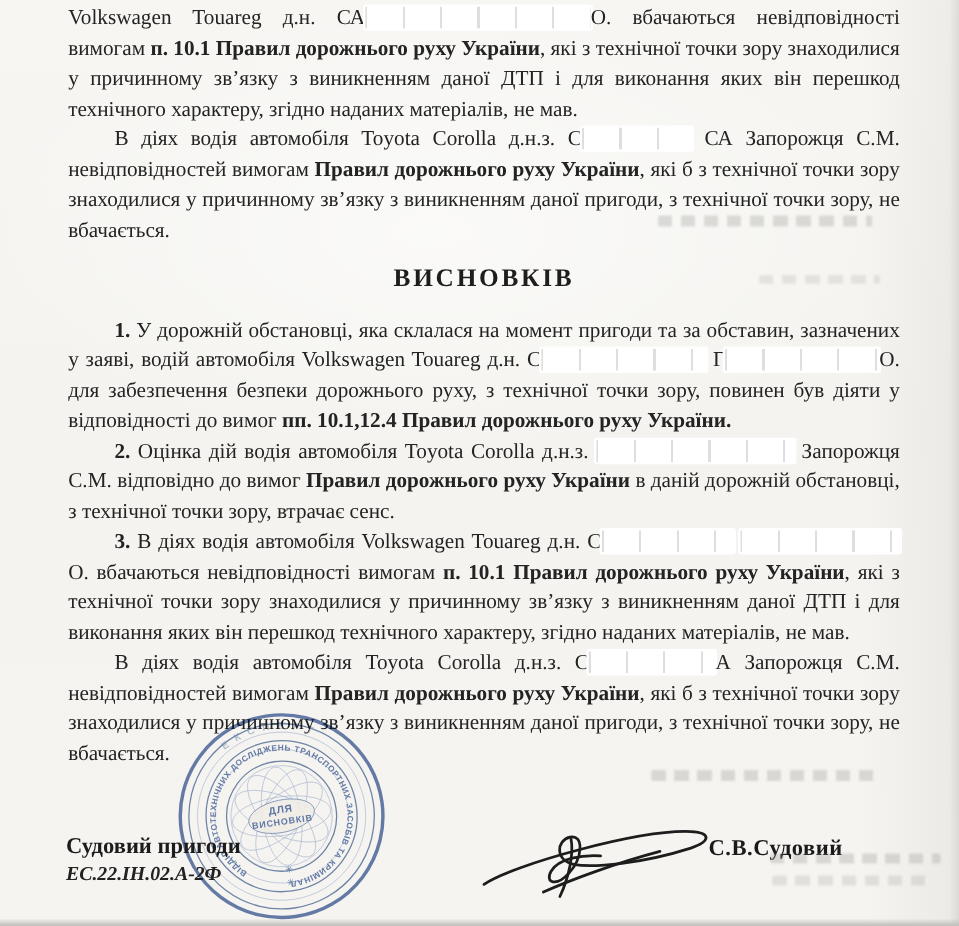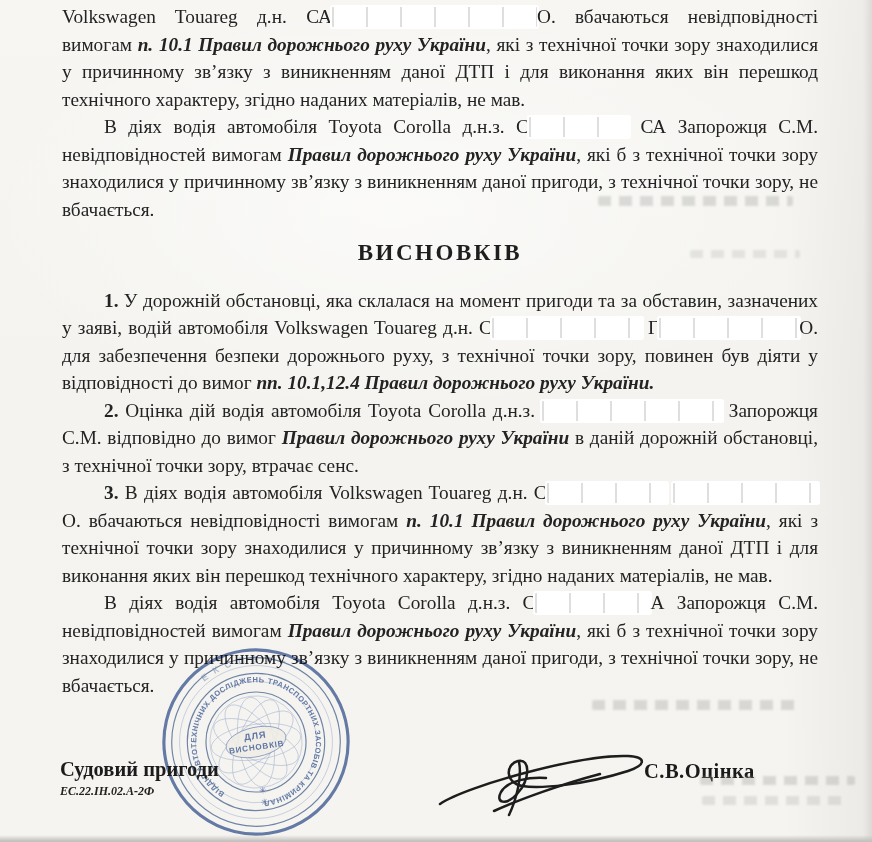--- a/index.html
+++ b/index.html
@@ -10,33 +10,33 @@
       linear-gradient(90deg, rgba(0,0,0,0) 90%, rgba(60,60,55,.05) 99%),
       linear-gradient(180deg,#f7f6f3 0%,#f4f3ef 45%,#f5f4f0 100%);
     font-family:"Liberation Serif", serif;
     color:#232323;
   }
   .doc-body{position:absolute;left:62px;top:3px;width:756px;font-size:19.3px;line-height:27.5px;}
   .para{text-align:justify;margin:0;}
   .para.indent{text-indent:42px;}
   .seg-n{}
   .seg-b{font-weight:bold;}
-  .seg-bi{font-weight:bold;font-style:italic;}
+  .seg-bi{font-weight:bold;}
   .redact{
     display:inline-block;height:20px;vertical-align:-4px;background:#ffffff;
     background-image:repeating-linear-gradient(90deg, rgba(125,125,125,.25) 0 2px, rgba(255,255,255,0) 2px 34px);
     border-radius:1px;box-shadow:0 0 0 2px #ffffff;
   }
   .heading{
     text-align:center;font-weight:bold;font-size:23px;letter-spacing:2.5px;
     margin:16px 0 20px;text-indent:0;color:#1e1e1e;
   }
   .footer-left{position:absolute;left:60px;top:758px;}
   .expert-title{font-weight:bold;font-size:20.5px;color:#1c1c1c;}
-  .expert-code{font-weight:bold;font-style:italic;font-size:12px;margin-top:3px;color:#222;}
+  .expert-code{font-weight:bold;font-style:italic;font-size:18px;margin-top:3px;color:#222;}
   .expert-name{position:absolute;left:644px;top:760px;font-weight:bold;font-size:20.5px;letter-spacing:.5px;color:#1a1a1a;}
   .signature{position:absolute;left:432px;top:736px;width:235px;height:92px;}
   .sig-path{fill:none;stroke:#1d1d1d;stroke-width:2.5;stroke-linecap:round;stroke-linejoin:round;}
   .stamp{position:absolute;left:158px;top:644px;width:196px;height:196px;opacity:.82;mix-blend-mode:multiply;transform:rotate(-8deg);}
   .c-thick{fill:none;stroke:#46639f;stroke-width:3.2;}
   .c-thin{fill:none;stroke:#54709e;stroke-width:1.2;}
   .guil{fill:none;stroke:#8aa0cd;stroke-width:.8;opacity:.6;}
   .ring-inner{font-family:"Liberation Sans",sans-serif;font-weight:bold;font-size:7.7px;letter-spacing:.55px;fill:#46639f;}
   .ring-outer{font-family:"Liberation Sans",sans-serif;font-weight:bold;font-size:9.5px;letter-spacing:7px;fill:#5a76ae;opacity:.5;}
   .centerOval{fill:rgba(247,246,243,.92);stroke:#6d86b8;stroke-width:.8;}
@@ -101,21 +101,21 @@
     <path class="sig-path" d="M 8,68 C 34,50 150,18 196,20 C 215,21 214,29 196,35 C 152,49 108,53 90,50"></path>
     <path class="sig-path" d="M 90,50 C 72,46 74,28 86,25 C 99,22 98,44 85,58 C 74,70 63,67 69,56 C 76,44 98,41 114,42"></path>
     <path class="sig-path" d="M 87,26 C 90,40 85,62 77,79"></path>
     <path class="sig-path" d="M 62,75 C 86,64 130,48 168,38"></path>
   </svg>
 
   <div class="footer-left">
     <div class="expert-title">Судовий пригоди</div>
     <div class="expert-code">ЕС.22.ІН.02.А-2Ф</div>
   </div>
-  <div class="expert-name">С.В.Оцінка</div>
+  <div class="expert-name">С.В.Судовий</div>
 
   <div class="smudge" style="left:598px;top:196px;width:195px;height:10px;"></div>
   <div class="smudge" style="left:690px;top:250px;width:110px;height:8px;opacity:.35;"></div>
   <div class="smudge" style="left:592px;top:700px;width:205px;height:10px;"></div>
   <div class="smudge" style="left:700px;top:776px;width:155px;height:9px;"></div>
   <div class="smudge" style="left:702px;top:796px;width:140px;height:9px;opacity:.4;"></div>
 
   <div class="right-edge"></div>
   <div class="bottom-edge"></div>
 </div>

